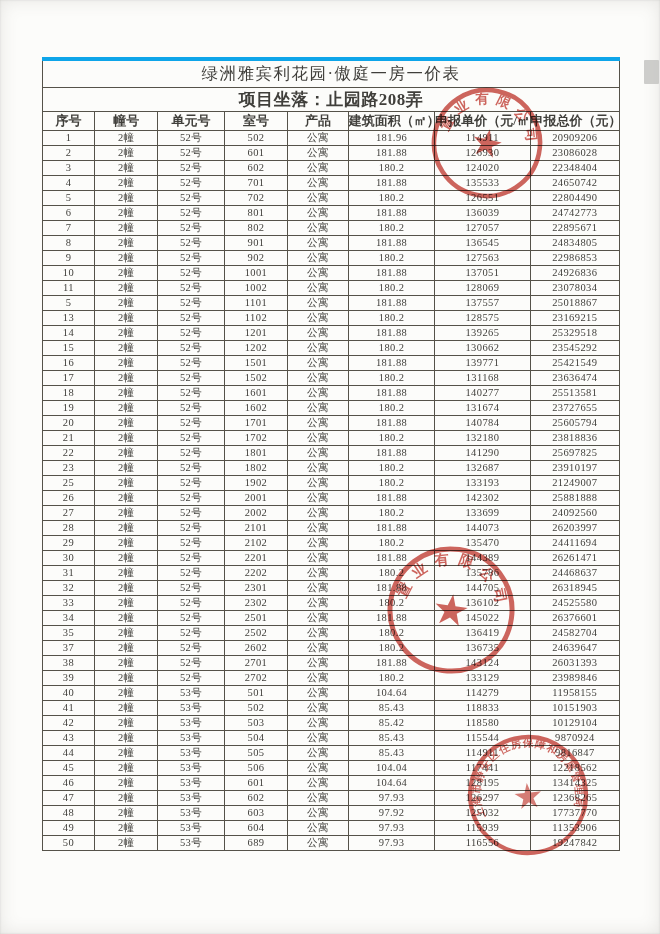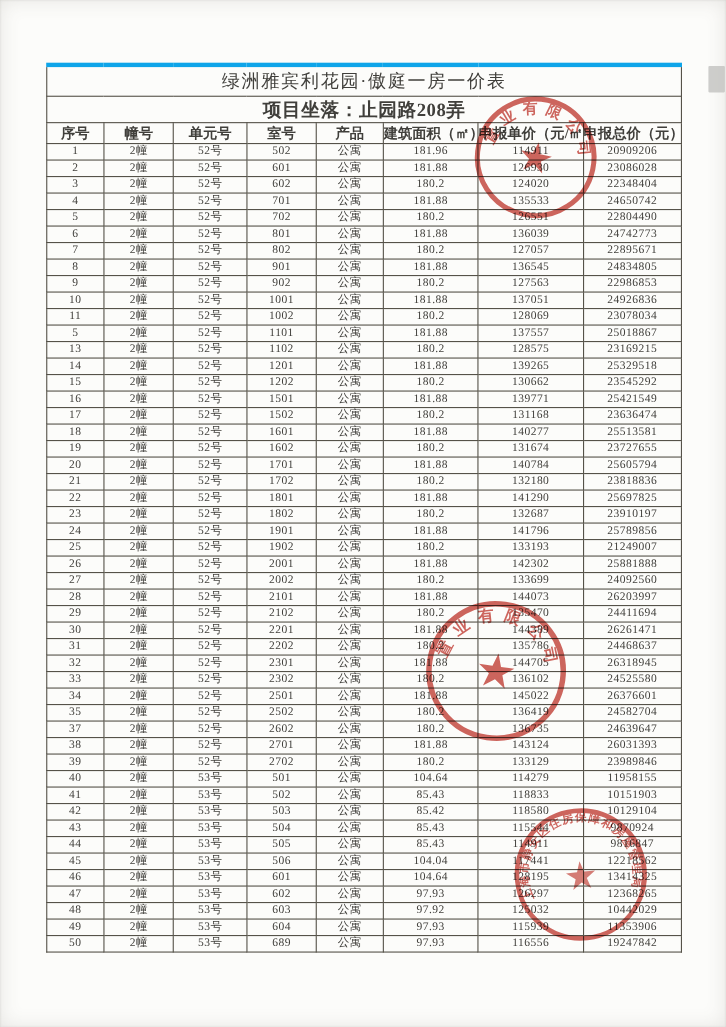--- a/index.html
+++ b/index.html
@@ -317,30 +317,20 @@
             <td>23</td>
             <td>2幢</td>
             <td>52号</td>
             <td>1802</td>
             <td>公寓</td>
             <td>180.2</td>
             <td>132687</td>
             <td>23910197</td>
           </tr>
           <tr>
-            <td>24</td>
-            <td>2幢</td>
-            <td>52号</td>
-            <td>1901</td>
-            <td>公寓</td>
-            <td>181.88</td>
-            <td>141796</td>
-            <td>25789856</td>
-          </tr>
-          <tr>
             <td>25</td>
             <td>2幢</td>
             <td>52号</td>
             <td>1902</td>
             <td>公寓</td>
             <td>180.2</td>
             <td>133193</td>
             <td>21249007</td>
           </tr>
           <tr>
@@ -554,21 +544,21 @@
             <td>12368265</td>
           </tr>
           <tr>
             <td>48</td>
             <td>2幢</td>
             <td>53号</td>
             <td>603</td>
             <td>公寓</td>
             <td>97.92</td>
             <td>125032</td>
-            <td>10442029</td>
+            <td>17737770</td>
           </tr>
           <tr>
             <td>49</td>
             <td>2幢</td>
             <td>53号</td>
             <td>604</td>
             <td>公寓</td>
             <td>97.93</td>
             <td>115939</td>
             <td>11353906</td>

